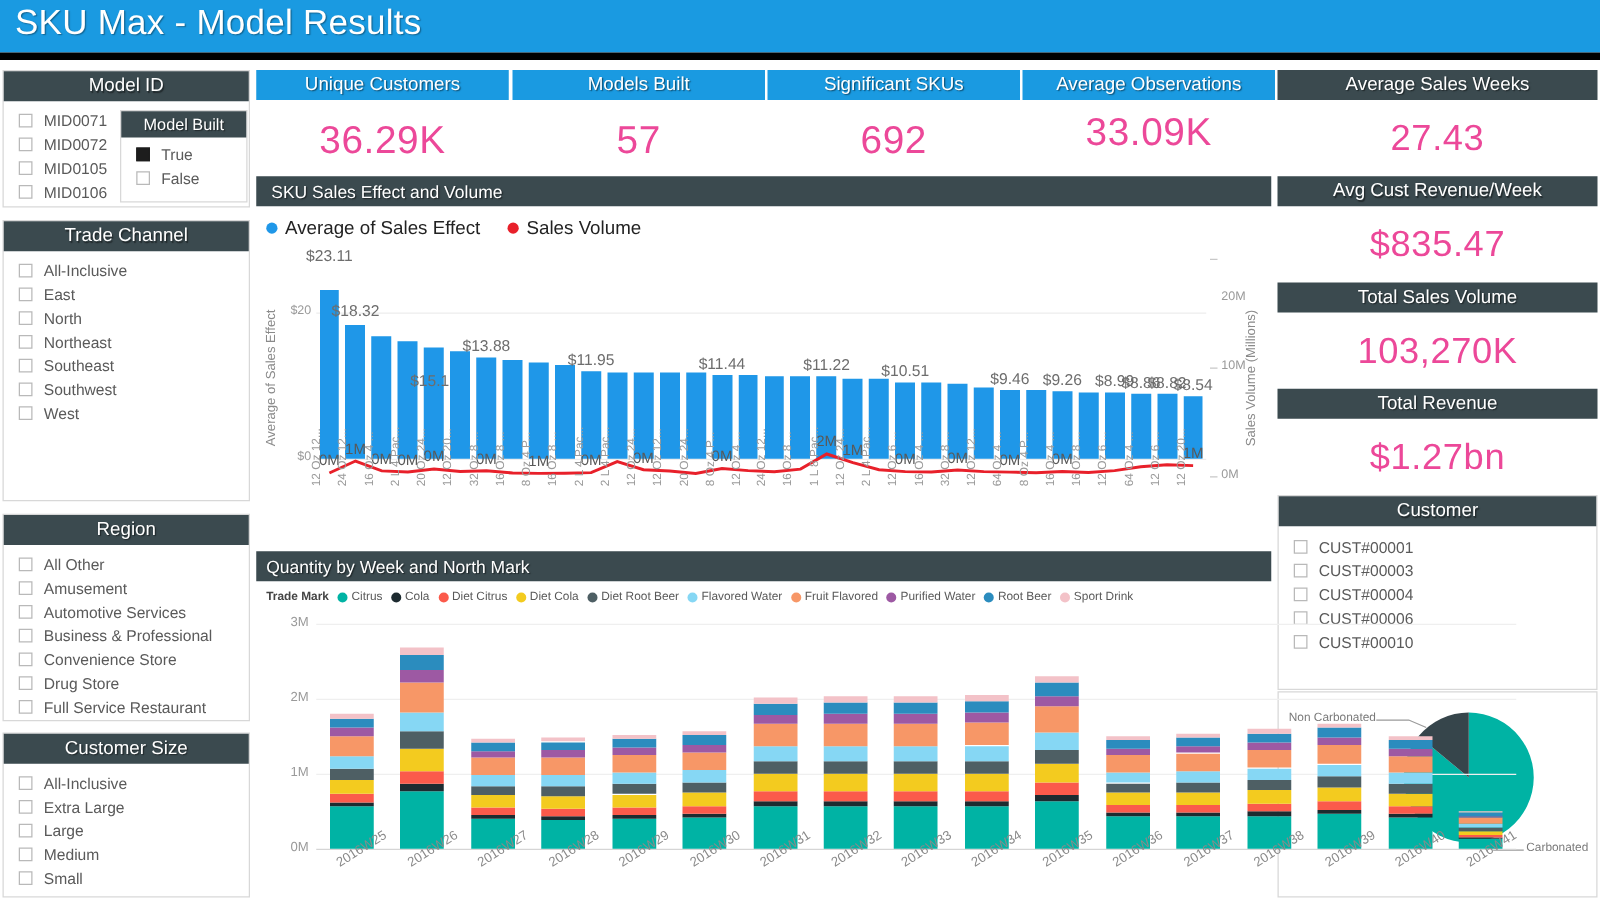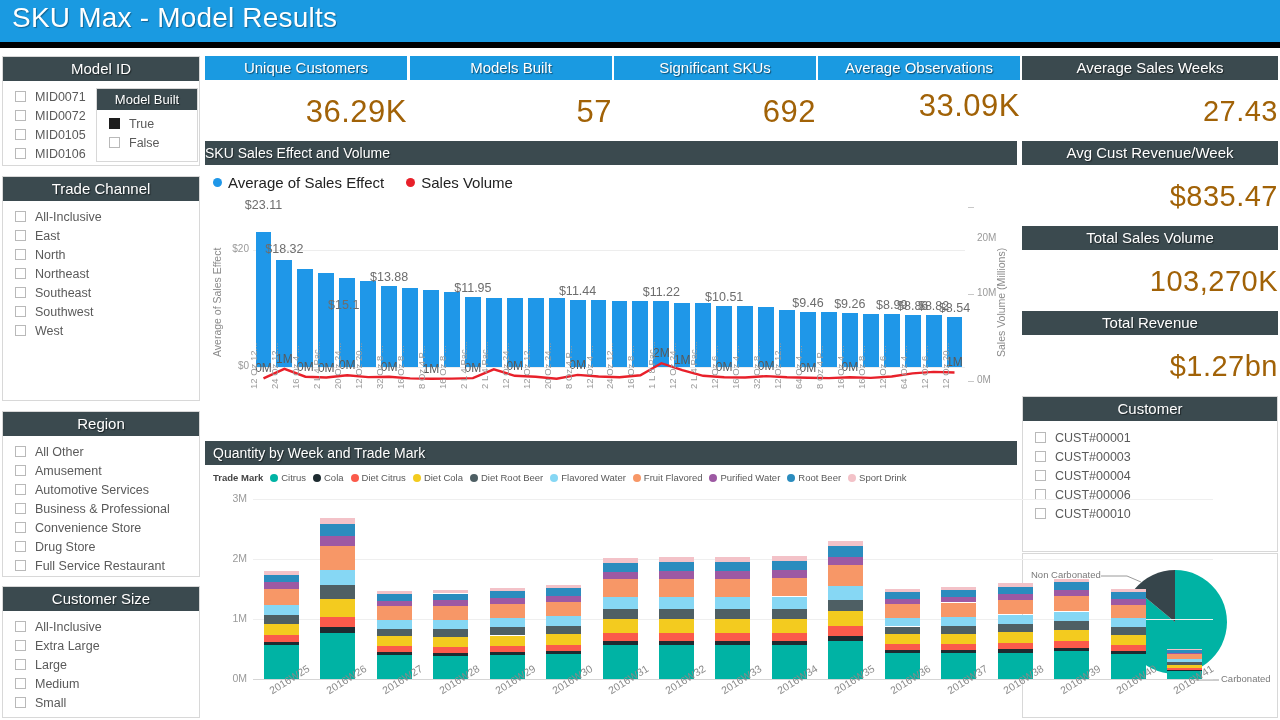--- a/index.html
+++ b/index.html
@@ -46,21 +46,21 @@
     white-space: nowrap;
   }
   .cb {
     width: 11px; height: 11px; margin-right: 9px;
     border: 1px solid #b9b9b9; background: #fff; flex: none;
   }
   .cb.checked { background: #1d1d1d; border-color: #1d1d1d; }
 
   
   .kpi-val {
-    text-align: right; color: #a16207;
+    text-align: center; color: #ec4899;
     font-size: 31px; font-weight: 400;
     letter-spacing: .5px;
   }
   .kpi-val.small { font-size: 29px; }
 
   
   .legend-dot { width: 9px; height: 9px; border-radius: 50%; display: inline-block; }
   .vlabel {
     color: #8a8a8a; font-size: 10.5px;
     writing-mode: vertical-rl; transform: rotate(180deg);
@@ -299,21 +299,21 @@
           <path d="M 152 68 L 111.93331137565897 34.853952533068124 A 52 52 0 0 1 152 16 Z" fill="#36454b"></path>
           <path d="M 118 28 L 104 22 L 78 22" stroke="#9a9a9a" fill="none" stroke-width="1"></path>
           <path d="M 160 119 L 172 126 L 196 126" stroke="#9a9a9a" fill="none" stroke-width="1"></path>
         </svg>
         <div style="position: absolute; left: 8px; top: 15px; font-size: 9.5px; color: rgb(122, 122, 122);">Non Carbonated</div>
         <div style="position: absolute; left: 198px; top: 119px; font-size: 9.5px; color: rgb(122, 122, 122);">Carbonated</div>
       </div>
   </div>
 
   <div class="panel" style="left:205px; top:141px; width:812px; height:283px; border:none;">
-    <div class="hdr dark" style="text-align:left; padding-left:0; font-size:14px;">SKU Sales Effect and Volume</div>
+    <div class="hdr dark" style="text-align:left; padding-left:12px; font-size:14px;">SKU Sales Effect and Volume</div>
     <div id="chart1-legend" style="position:absolute; left:8px; top:33px; display:flex; gap:22px; align-items:center;">
         <div style="display: flex; align-items: center; gap: 6px;">
           <span class="legend-dot" style="background: rgb(31, 151, 232);"></span>
           <span style="font-size: 15px; color: rgb(34, 34, 34);">Average of Sales Effect</span>
         </div>
         <div style="display: flex; align-items: center; gap: 6px;">
           <span class="legend-dot" style="background: rgb(232, 32, 42);"></span>
           <span style="font-size: 15px; color: rgb(34, 34, 34);">Sales Volume</span>
         </div>
       </div>
@@ -431,21 +431,21 @@
         <div class="xtick-rot" style="left: 682.706px; top: 190px; height: 52px;">12 Oz 6 ...</div>
         <div class="xtick-rot" style="left: 703.647px; top: 190px; height: 52px;">64 Oz 4 ...</div>
         <div class="xtick-rot" style="left: 724.588px; top: 190px; height: 52px;">12 Oz 6 ...</div>
         <div class="xtick-rot" style="left: 745.529px; top: 190px; height: 52px;">12 Oz 20...</div>
         <div class="scrollbar-track" style="left: 48px; top: 266px; width: 712px;"></div>
         <div class="scrollbar-thumb" style="left: 56px; top: 266px; width: 178px;"></div>
       </div>
   </div>
 
   <div class="panel" style="left:205px; top:441px; width:812px; height:277px; border:none;">
-    <div class="hdr dark" style="text-align:left; padding-left:8px; font-size:14px;">Quantity by Week and Trade Mark</div>
+    <div class="hdr dark" style="text-align:left; padding-left:8px; font-size:14px;">Quantity by Week and North Mark</div>
     <div style="position:absolute; left:8px; top:31px; display:flex; align-items:center; gap:7px;">
       <span style="font-size:9.5px; color:#444; font-weight:bold;">Trade Mark</span>
       <div id="chart2-legend" style="display:flex; gap:7px; align-items:center;">
           <div class="legend2-item">
             <span class="legend2-dot" style="background: rgb(0, 179, 164);"></span>
             <span>Citrus</span>
           </div>
           <div class="legend2-item">
             <span class="legend2-dot" style="background: rgb(29, 43, 48);"></span>
             <span>Cola</span>

